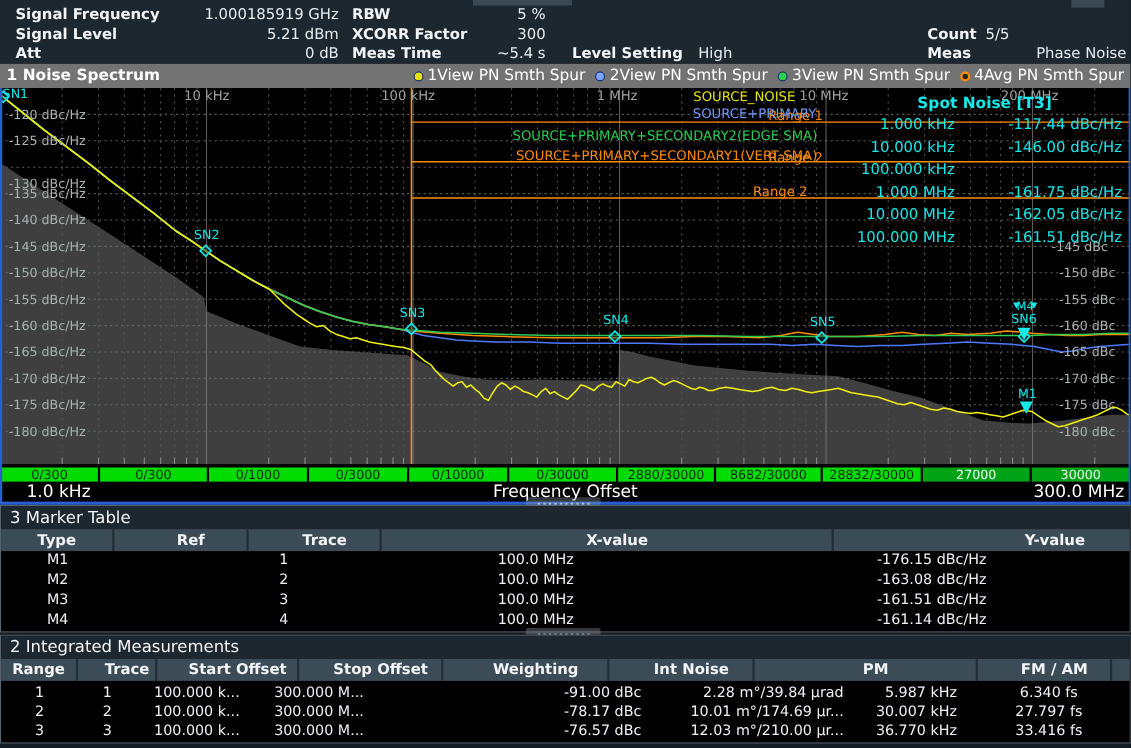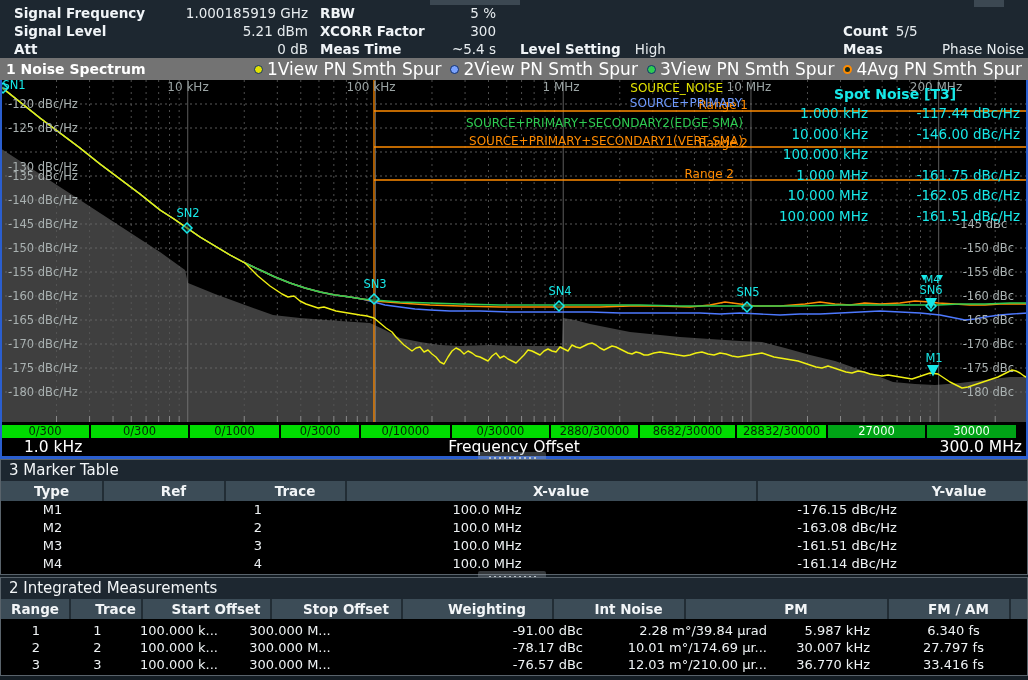--- a/index.html
+++ b/index.html
@@ -13,21 +13,21 @@
   .hdr-label { font-weight:bold; color:#f0f4f7; }
   .hdr-value { color:#e7ecef; }
   .hdr-tab { position:absolute; background:#3c4852; }
 
   
   .win-spec { position:absolute; left:0; top:58px; width:1028px; height:401px; background:#000; }
   .titlebar { position:absolute; left:0; top:0; width:1028px; height:22px; background:#737373;
               display:flex; align-items:center; font-size:14px; }
   .titlebar .wtitle { padding-left:6px; font-weight:bold; color:#fff; white-space:nowrap; }
   .legend { margin-left:auto; display:flex; align-items:center; gap:9px; padding-right:6px; }
-  .leg-item { display:flex; align-items:center; gap:4px; color:#fff; font-size:17px; white-space:nowrap; }
+  .leg-item { display:flex; align-items:center; gap:4px; color:#fff; font-size:14px; white-space:nowrap; }
   .leg-dot { width:9px; height:9px; border-radius:50%; border:1px solid #10306e; flex:none; }
 
   .plot { position:absolute; left:0; top:22px; width:1028px; height:342px; background:#000; overflow:hidden; }
   .plot svg { position:absolute; left:0; top:0; }
   .ovl { position:absolute; white-space:nowrap; pointer-events:none; }
   .ylab  { font-size:11.5px; color:#a9b1b1; left:8px; }
   .yrlab { font-size:11.5px; color:#a9b1b1; }
   .declab { font-size:12px; color:#9ba4a4; transform:translateX(-50%); }
   .mlab { font-size:11.5px; color:#17e8e8; transform:translateX(-50%); }
   .tracelab { font-size:12px; }
@@ -331,21 +331,21 @@
               <span class="spot-val">-161.51 dBc/Hz</span>
             </div>
           </div>
       </div>
     </div>
 
     <div class="xbar" id="xbar">
         <div class="xseg" style="width: 88px;">0/300</div>
         <div class="xseg" style="width: 97px;">0/300</div>
         <div class="xseg" style="width: 89px;">0/1000</div>
-        <div class="xseg" style="width: 78px;">0/3000</div>
+        <div class="xseg" style="width: 89px;">0/3000</div>
         <div class="xseg" style="width: 89px;">0/10000</div>
         <div class="xseg" style="width: 97px;">0/30000</div>
         <div class="xseg" style="width: 87px;">2880/30000</div>
         <div class="xseg" style="width: 95px;">8682/30000</div>
         <div class="xseg" style="width: 89px;">28832/30000</div>
         <div class="xseg dark" style="width: 97px;">27000</div>
         <div class="xseg dark" style="width: 89px;">30000</div>
       </div>
 
     <div class="xfooter">

